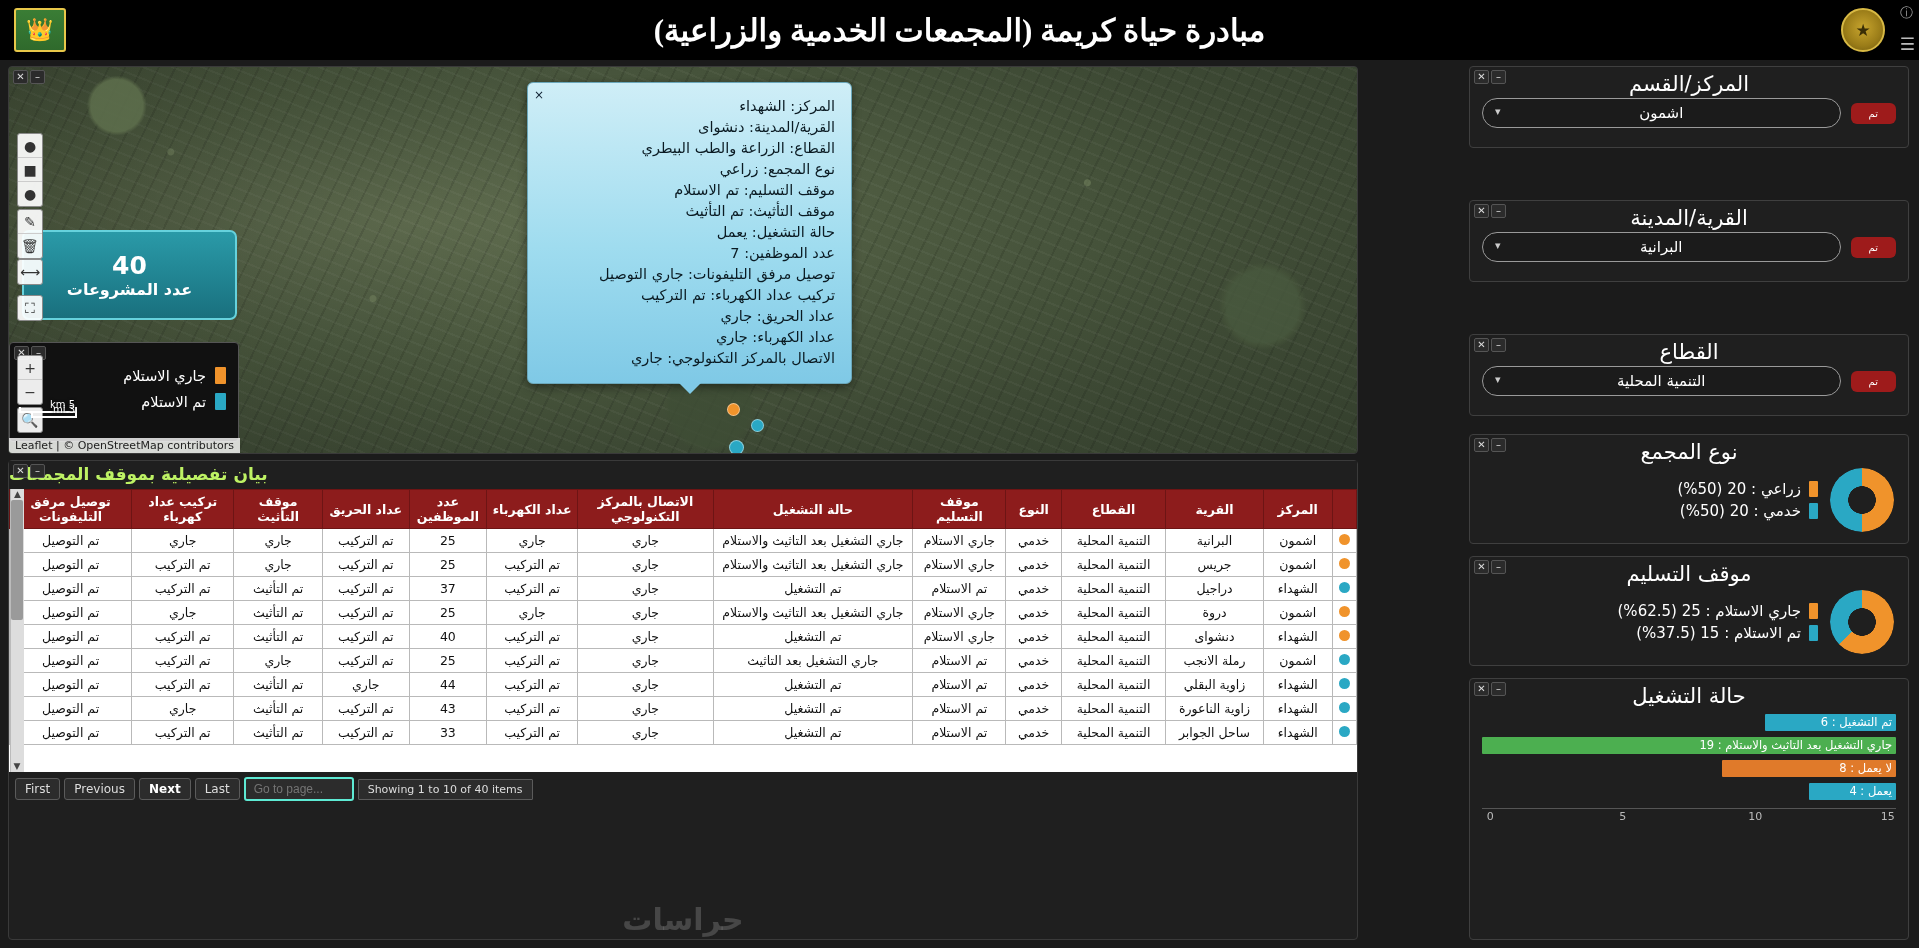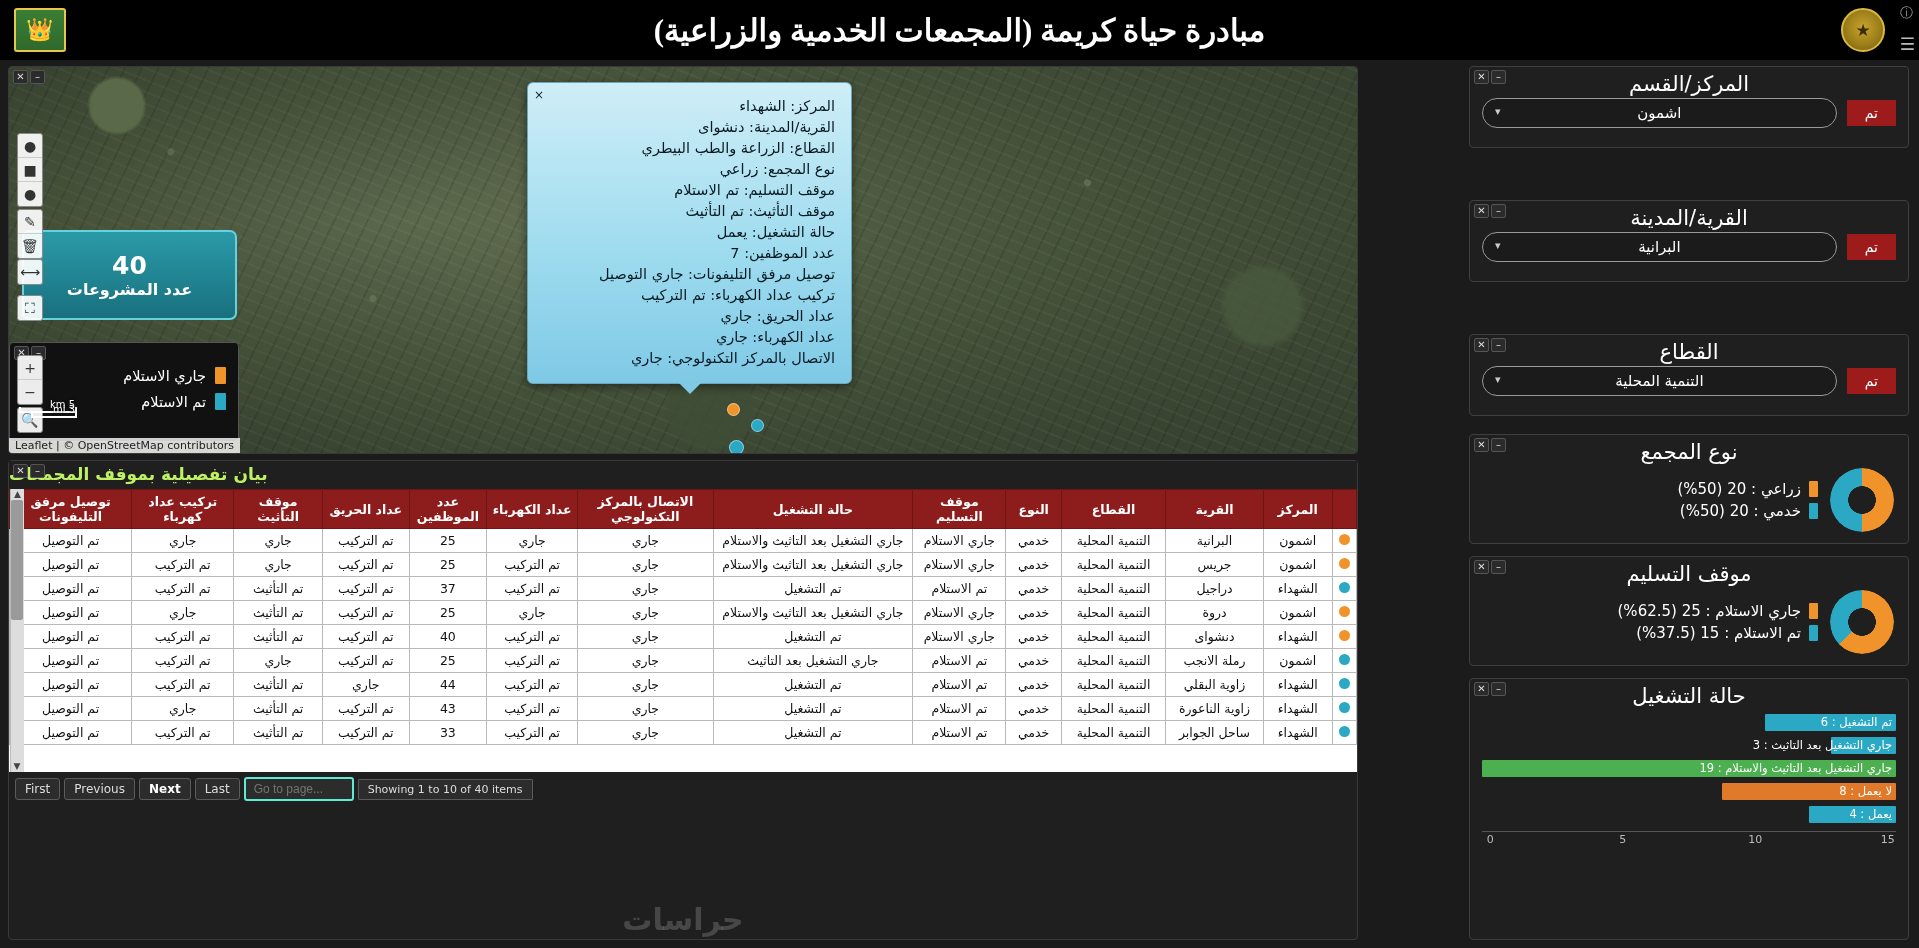--- a/index.html
+++ b/index.html
@@ -190,21 +190,21 @@
     pointer-events: none; letter-spacing: 2px;
   }
 
   
   .rpanel { position: absolute; right: 10px; background: #1f1f1f; border: 1px solid #3f3f3f; border-radius: 4px; }
   .rpanel .ttl {
     color: #fff; font-size: 21px; text-align: center; padding: 5px 0 2px; font-weight: normal;
   }
   .filter-row { display: flex; align-items: center; gap: 10px; padding: 0 12px 10px 12px; }
   .badge {
-    background: #9e1b1b; color: #fff; font-size: 14px; border-radius: 0;
+    background: #9e1b1b; color: #fff; font-size: 10px; border-radius: 6px;
     padding: 5px 18px; cursor: pointer;
   }
   .select {
     flex: 1; background: #1b1b1b; color: #fff; border: 1px solid #9a9a9a;
     border-radius: 16px; font-size: 15px; padding: 5px 14px; text-align: center;
     position: relative; cursor: pointer;
   }
   .select .chev { position: absolute; left: 12px; top: 6px; font-size: 11px; color: #ccc; }
 
   .donut-row { display: flex; align-items: center; gap: 12px; padding: 2px 14px 10px 14px; }
@@ -623,24 +623,20 @@
     <div class="pbtn">–</div>
     <div class="pbtn">✕</div>
   </div>
   <div class="ttl">حالة التشغيل</div>
   <div id="status-chart">
       <div class="bar-row">
         <div class="bar" style="background: rgb(42, 168, 196); width: 31.5789%;"></div>
         <div class="bar-lbl">تم التشغيل : 6</div>
       </div>
       <div class="bar-row">
-        <div class="bar" style="background: rgb(42, 168, 196); width: 15.7895%;"></div>
-        <div class="bar-lbl">جاري التشغيل بعد التاثيث : 3</div>
-      </div>
-      <div class="bar-row">
         <div class="bar" style="background: rgb(76, 175, 80); width: 100%;"></div>
         <div class="bar-lbl">جاري التشغيل بعد التاثيث والاستلام : 19</div>
       </div>
       <div class="bar-row">
         <div class="bar" style="background: rgb(224, 122, 42); width: 42.1053%;"></div>
         <div class="bar-lbl">لا يعمل : 8</div>
       </div>
       <div class="bar-row">
         <div class="bar" style="background: rgb(42, 168, 196); width: 21.0526%;"></div>
         <div class="bar-lbl">يعمل : 4</div>

